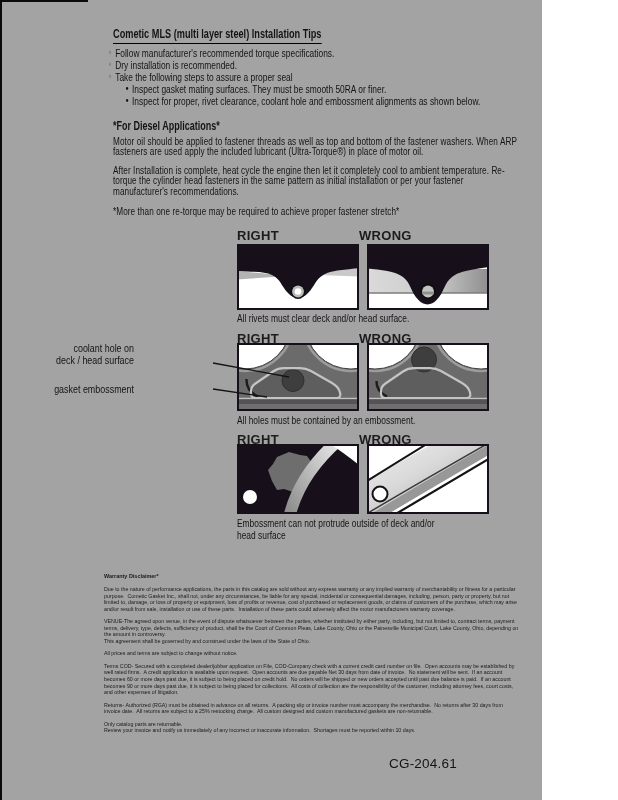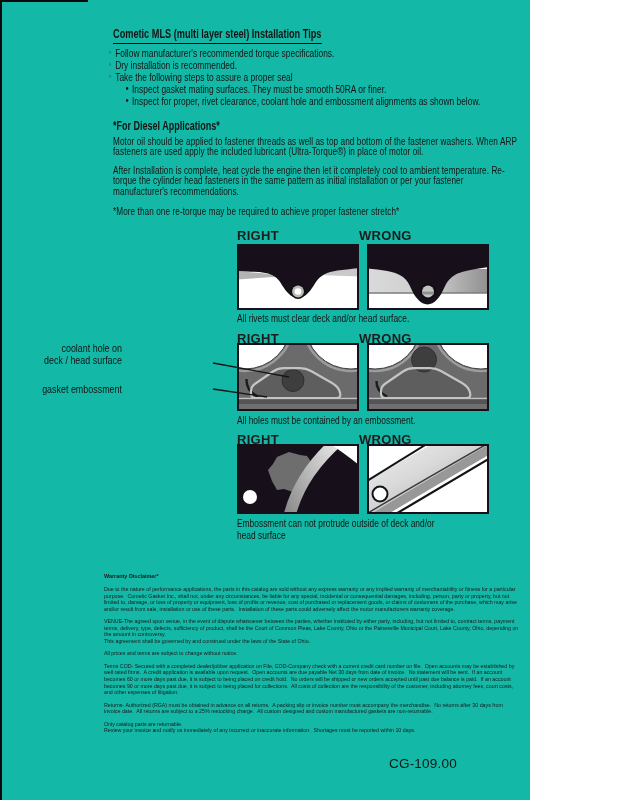--- a/index.html
+++ b/index.html
@@ -1,19 +1,20 @@
 <!DOCTYPE html>
 <html><head>
 <meta charset="utf-8">
 <style>
   html,body { margin:0; padding:0; background:#ffffff; }
   .page {
-    position:relative; width:530px; height:800px; background:#14b8a6;
+    position:relative; width:530px; height:800px; background:#a3a3a3;
     color:#141414; font-family:"Liberation Sans","DejaVu Sans",sans-serif;
     overflow:hidden;
+    padding-left:12px;
   }
   .edge-left { position:absolute; left:0; top:0; width:2px; height:800px; background:#0a0a0a; }
   .edge-top  { position:absolute; left:0; top:0; width:88px; height:2px; background:#0a0a0a; }
 
   .title {
     position:absolute; left:113px; top:26px; margin:0;
     font-size:13.5px; font-weight:bold; white-space:nowrap;
     transform:scaleX(0.68); transform-origin:0 0;
     border-bottom:1.7px solid #000; padding-bottom:1.5px;
   }
@@ -254,14 +255,14 @@
     <p>Due to the nature of performance applications, the parts in this catalog are sold without any express warranty or any implied warranty of merchantability or fitness for a particular purpose.  Cometic Gasket Inc., shall not, under any circumstances, be liable for any special, incidental or consequential damages, including, person, party or property, but not limited to, damage, or loss of property or equipment, loss of profits or revenue, cost of purchased or replacement goods, or claims of customers of the purchase, which may arise and/or result from sale, installation or use of these parts.  Installation of these parts could adversely affect the motor manufacturers warranty coverage.</p>
     <p>VENUE-The agreed upon venue, in the event of dispute whatsoever between the parties, whether instituted by either party, including, but not limited to, contract terms, payment terms, delivery, type, defects, sufficiency of product, shall be the Court of Common Pleas, Lake County, Ohio or the Painesville Municipal Court, Lake County, Ohio, depending on the amount in controversy.
 This agreement shall be governed by and construed under the laws of the State of Ohio.</p>
     <p>All prices and terms are subject to change without notice.</p>
     <p>Terms COD- Secured with a completed dealer/jobber application on File, COD-Company check with a current credit card number on file.  Open accounts may be established by well rated firms.  A credit application is available upon request.  Open accounts are due payable Net 30 days from date of invoice.  No statement will be sent.  If an account becomes 60 or more days past due, it is subject to being placed on credit hold.  No orders will be shipped or new orders accepted until past due balance is paid.  If an account becomes 90 or more days past due, it is subject to being placed for collections.  All costs of collection are the responsibility of the customer, including attorney fees, court costs, and other expenses of litigation.</p>
     <p>Returns- Authorized (RGA) must be obtained in advance on all returns.  A packing slip or invoice number must accompany the merchandise.  No returns after 30 days from invoice date.  All returns are subject to a 25% restocking charge.  All custom designed and custom manufactured gaskets are non-returnable.</p>
     <p>Only catalog parts are returnable.
 Review your invoice and notify us immediately of any incorrect or inaccurate information.  Shortages must be reported within 10 days.</p>
   </div>
 
-  <div class="doc-number">CG-109.00</div>
+  <div class="doc-number">CG-204.61</div>
 </div>
 
 </body></html>

